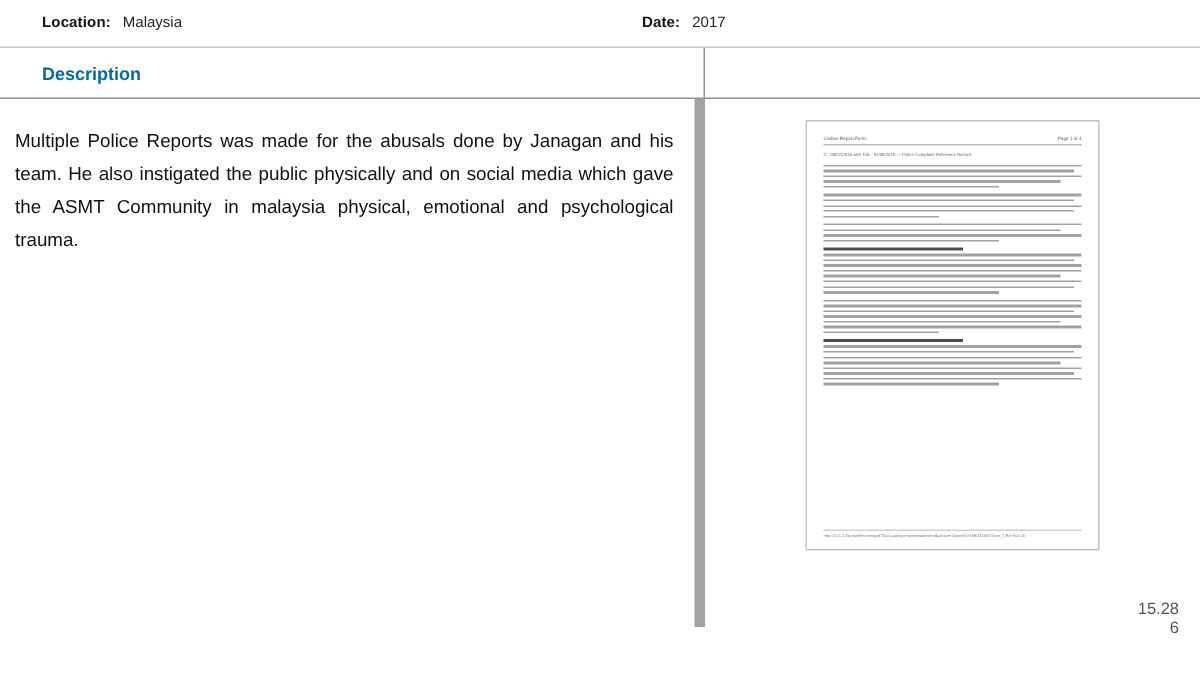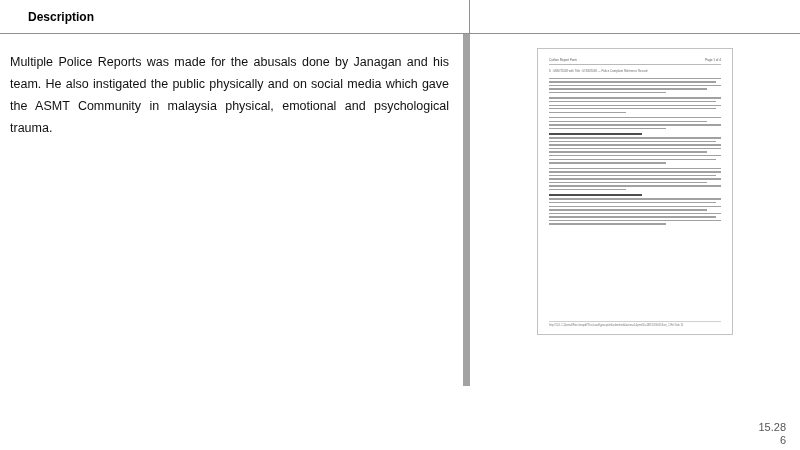--- a/index.html
+++ b/index.html
@@ -83,21 +83,21 @@
     display: flex;
     height: 34px;
     border-bottom: 1px solid #8f8f8f;
     box-sizing: border-box;
   }
   .col-head {
     display: flex;
     align-items: center;
     font-size: 12px;
     font-weight: bold;
-    color: #000000;
+    color: #0369a1;
     box-sizing: border-box;
   }
   .col-head.desc {
     width: 470px;
     padding-left: 28px;
     border-right: 1px solid #8f8f8f;
   }
   .col-head.photos {
     flex: 1;
     padding-left: 8px;
@@ -182,32 +182,42 @@
     border-top: 0.5px solid #cfcfcf;
     padding-top: 2px;
     white-space: nowrap;
     overflow: hidden;
   }
 
   
   .page-number {
     position: absolute;
     right: 14px;
-    bottom: 2px;
+    bottom: 23px;
     text-align: right;
     font-size: 11px;
     color: #555;
     line-height: 1.25;
   }
 </style>
 </head>
 <body>
 
 <div class="page">
 
+  <div class="meta-bar">
+    <div class="meta-left">
+      <span class="meta-label">Location:</span>
+      <span class="meta-value">Malaysia</span>
+    </div>
+    <div class="meta-right">
+      <span class="meta-label">Date:</span>
+      <span class="meta-value">2017</span>
+    </div>
+  </div>
 
 
   <div class="col-head-bar">
     <div class="col-head desc">Description</div>
   </div>
 
   <div class="body-row">
     <div class="desc-col">
       <p class="desc-text">Multiple Police Reports was made for the abusals done by Janagan and his team. He also instigated the public physically and on social media which gave the ASMT Community in malaysia physical, emotional and psychological trauma.</p>
     </div>

